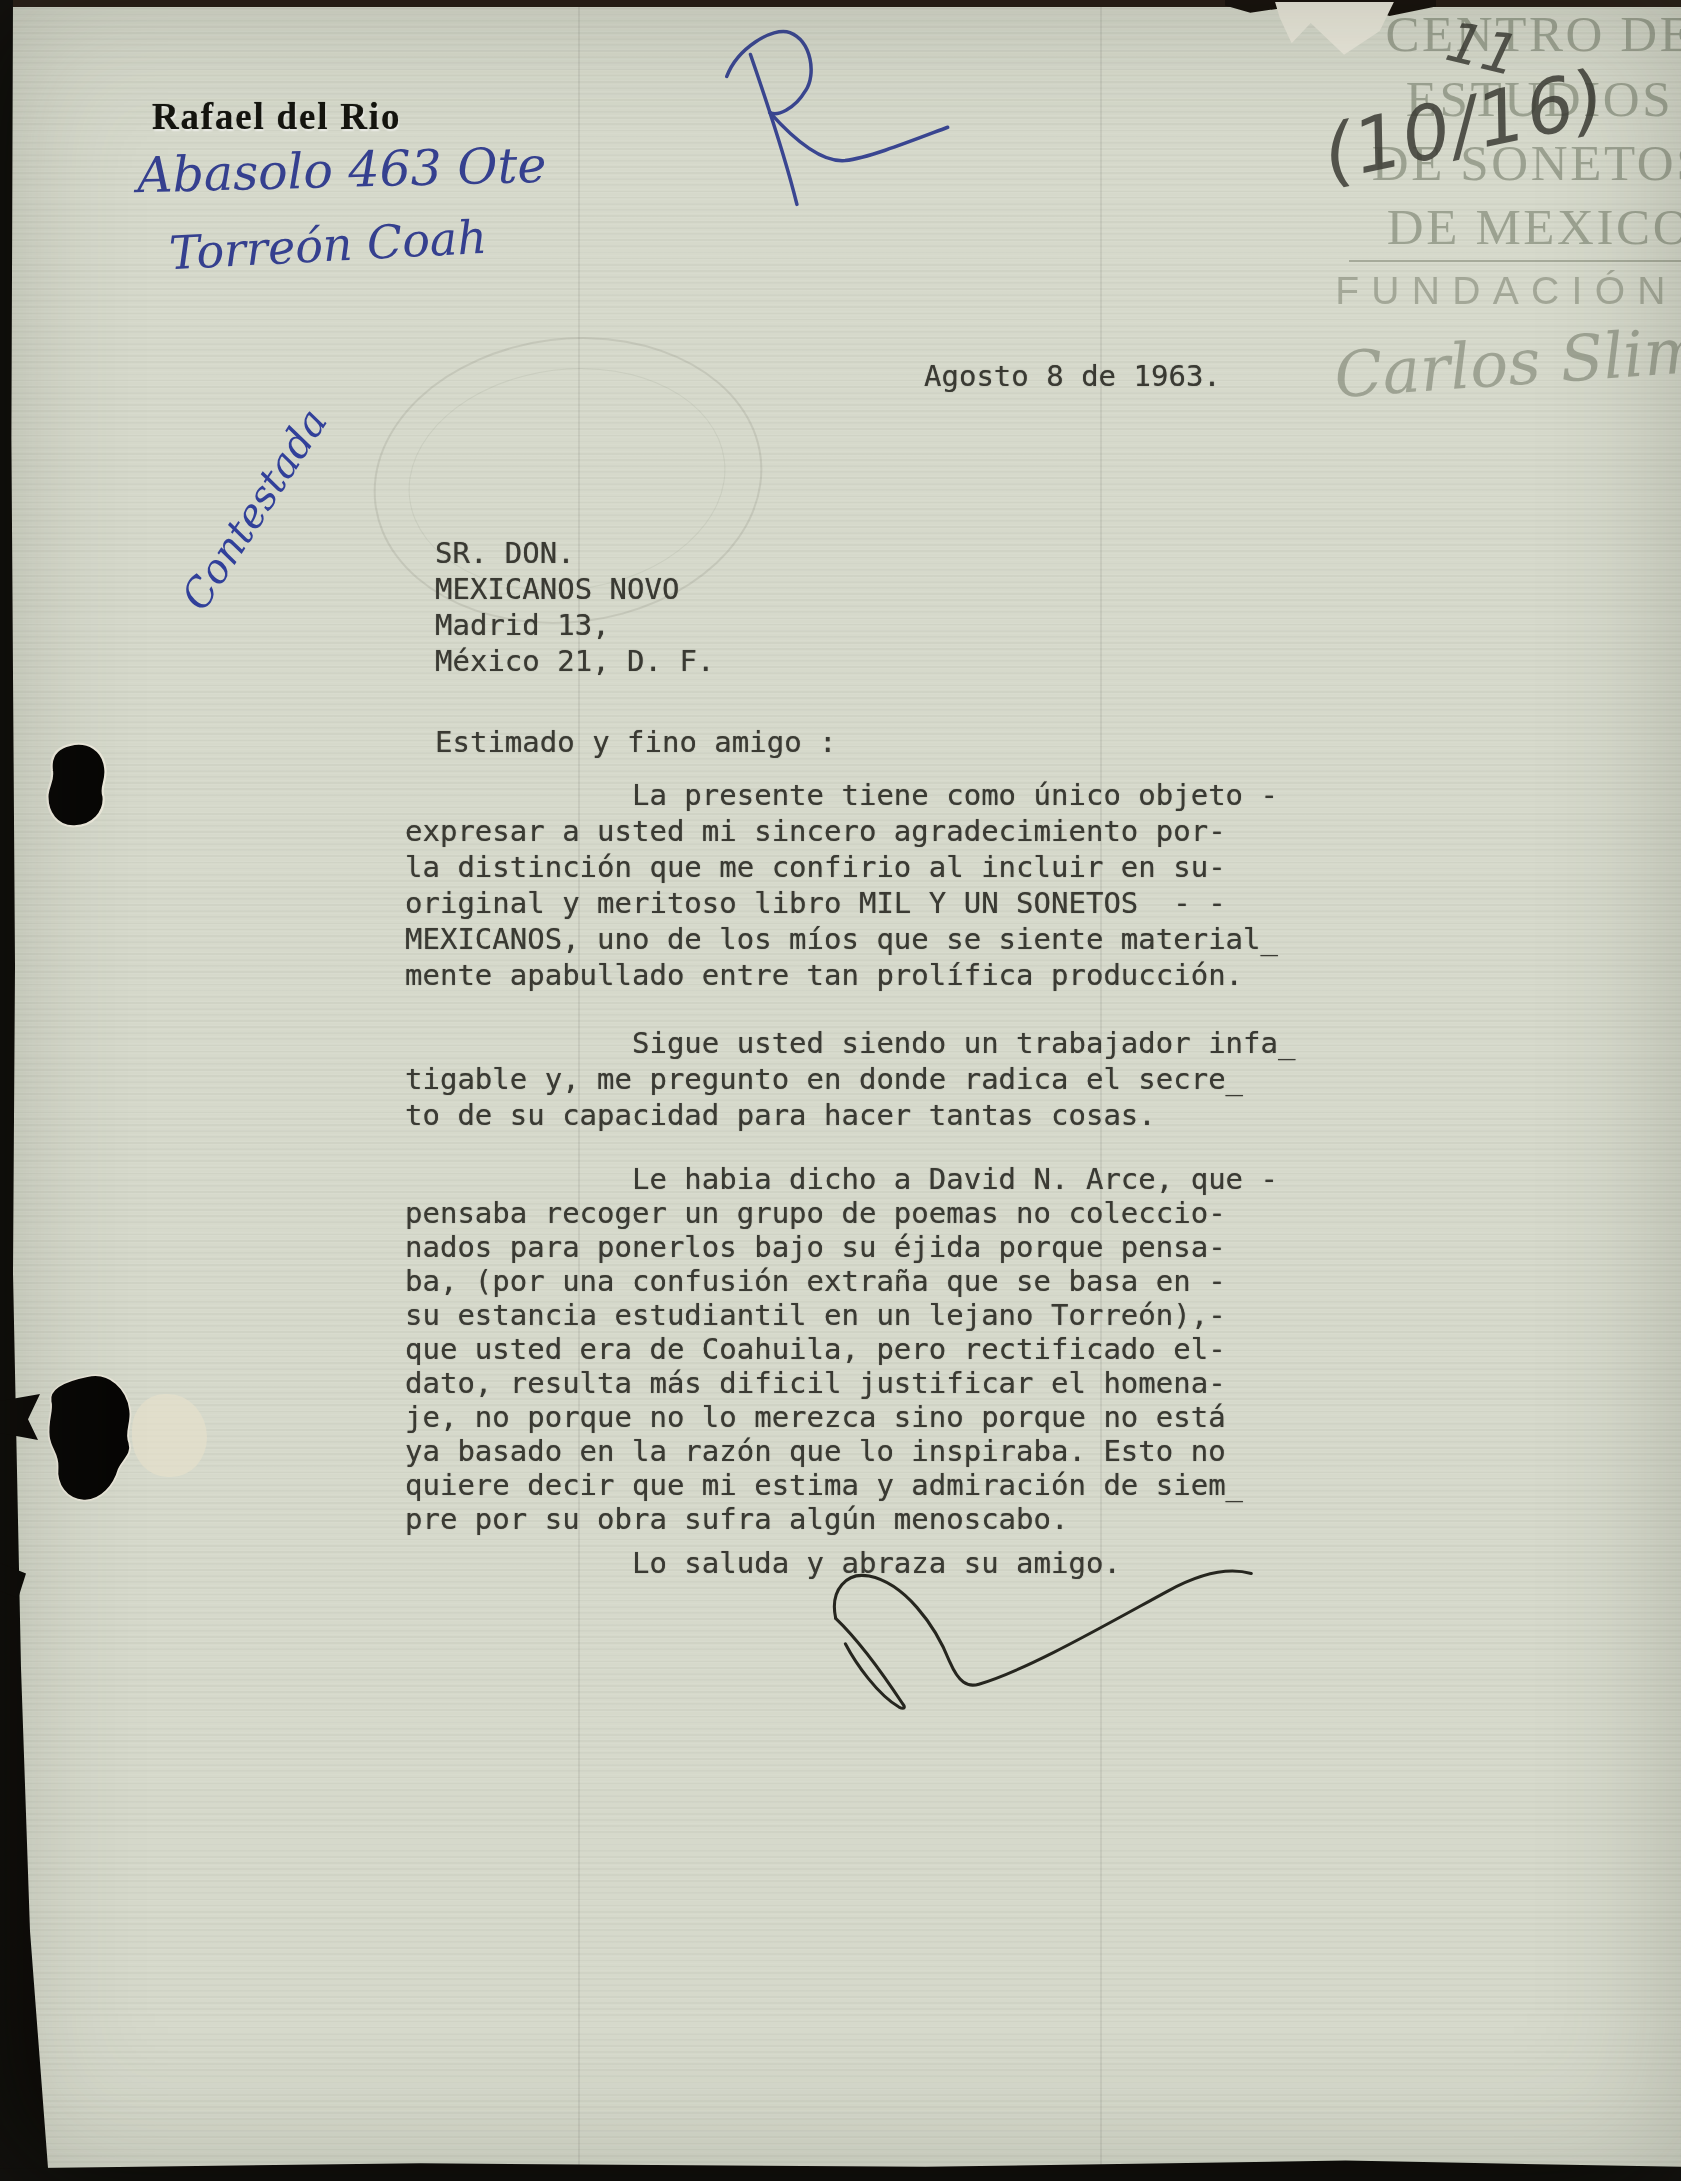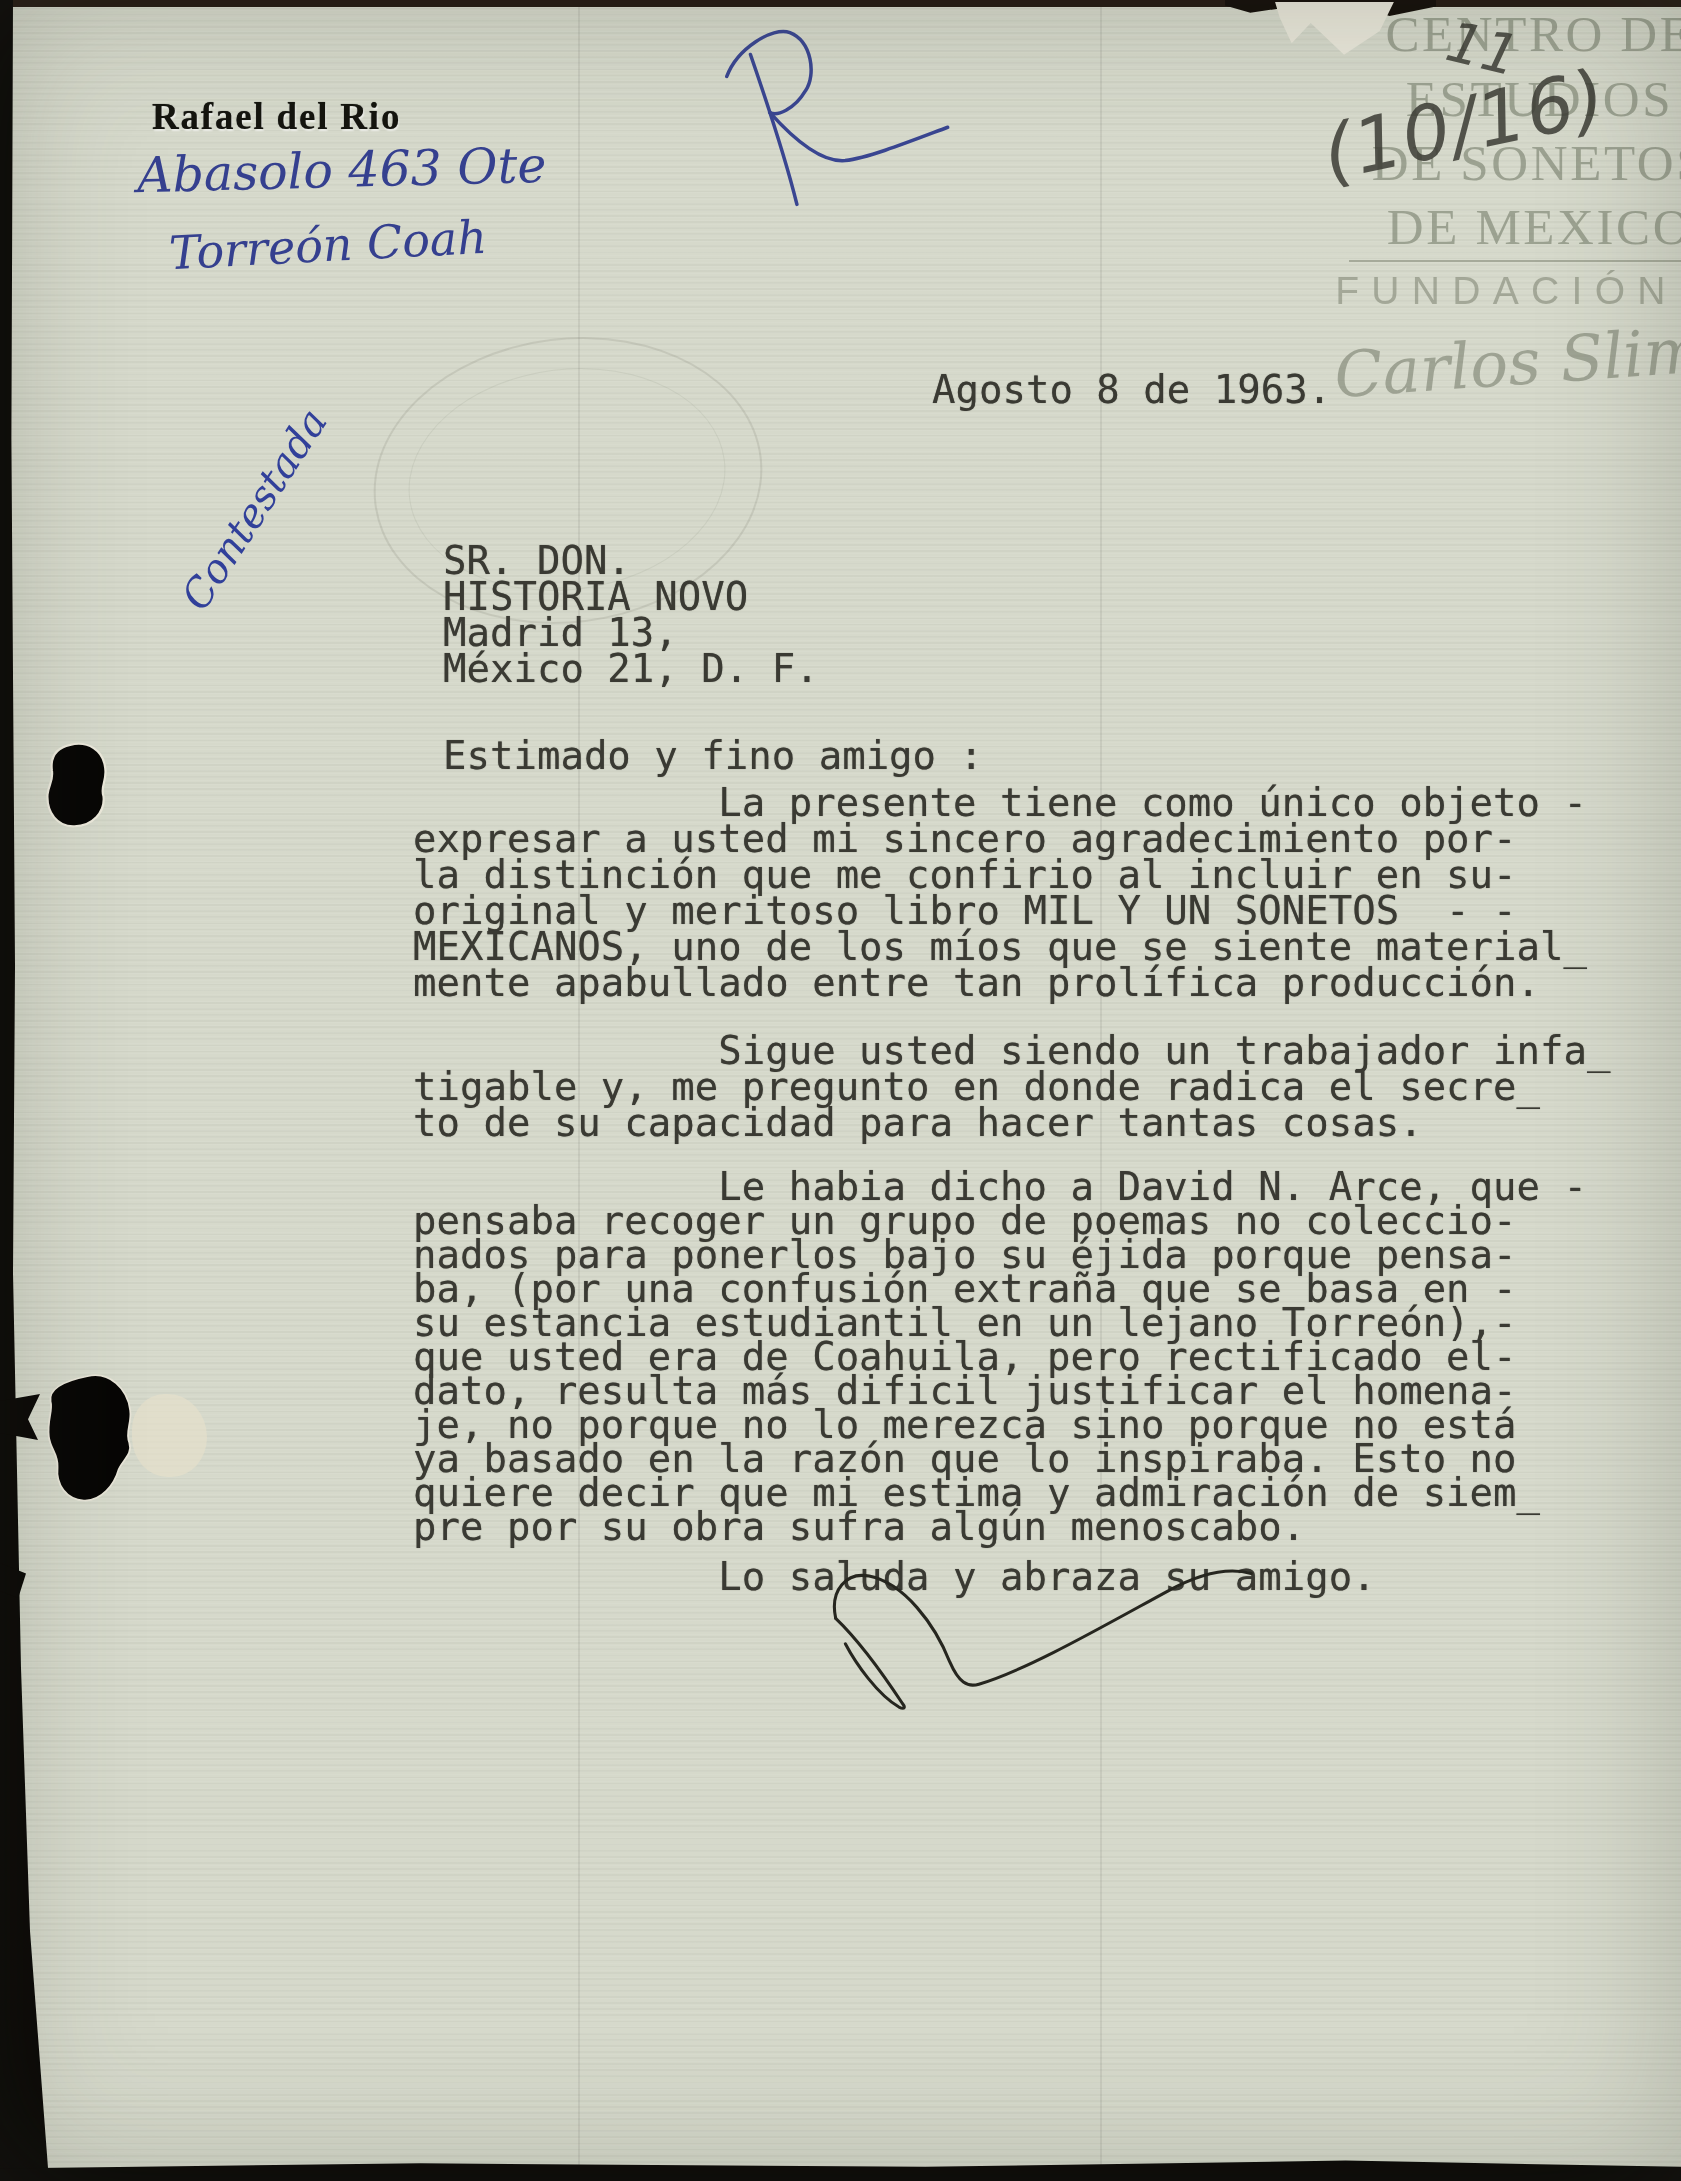--- a/index.html
+++ b/index.html
@@ -58,22 +58,22 @@
   .hand{position:absolute;font-family:"DejaVu Serif",serif;font-style:italic;color:#35408f;white-space:nowrap;}
   .hand-addr1{left:137px;top:142px;font-size:49px;transform:rotate(-1.5deg);}
   .hand-addr2{left:169px;top:218px;font-size:46px;transform:rotate(-3deg);}
   .contestada-wrap{position:absolute;left:105px;top:377px;width:298px;height:263px;display:flex;align-items:center;justify-content:center;}
   .contestada{font-family:"DejaVu Serif",serif;font-style:italic;font-size:40px;color:#31409a;transform:rotate(-57deg);white-space:nowrap;}
 
   .seal{position:absolute;left:373px;top:338px;width:386px;height:281px;border:2.6px solid rgba(110,115,100,.17);border-radius:50%;transform:rotate(-7deg);}
   .seal-inner{position:absolute;left:408px;top:369px;width:316px;height:219px;border:1.8px solid rgba(110,115,100,.11);border-radius:50%;transform:rotate(-7deg);}
 
   
-  .tw{position:absolute;margin:16px;white-space:pre;font-family:"DejaVu Sans Mono",monospace;
-    font-size:39px;color:#3a3a33;text-shadow:0 0 0.9px rgba(45,45,38,.65);}
+  .tw{position:absolute;margin:8px;white-space:pre;font-family:"DejaVu Sans Mono",monospace;
+    font-size:29px;color:#3a3a33;text-shadow:0 0 0.9px rgba(45,45,38,.65);}
   .date{left:916px;top:351px;}
   .recipient{left:427px;top:527px;line-height:36px;}
   .salutation{left:427px;top:717px;}
   .p1{left:397px;top:769px;line-height:36px;}
   .p2{left:397px;top:1017px;line-height:36px;}
   .p3{left:397px;top:1154px;line-height:34px;}
   .closing{left:397px;top:1538px;text-align:center;}
 
   .svg-abs{position:absolute;overflow:visible;}
 </style>
@@ -119,21 +119,21 @@
     </g>
   </svg>
 
   <div class="contestada-wrap">
     <span class="contestada">Contestada</span>
   </div>
 
   <pre class="tw date">Agosto 8 de 1963.</pre>
 
   <pre class="tw recipient"><span>SR. DON.</span>
-<span>HISTORIA NOVO</span>
+<span>MEXICANOS NOVO</span>
 <span>Madrid 13,</span>
 <span>México 21, D. F.</span></pre>
 
   <pre class="tw salutation">Estimado y fino amigo :</pre>
   <pre class="tw p1">             La presente tiene como único objeto -
 expresar a usted mi sincero agradecimiento por-
 la distinción que me confirio al incluir en su-
 original y meritoso libro MIL Y UN SONETOS  - -
 MEXICANOS, uno de los míos que se siente material̲
 mente apabullado entre tan prolífica producción.</pre>

